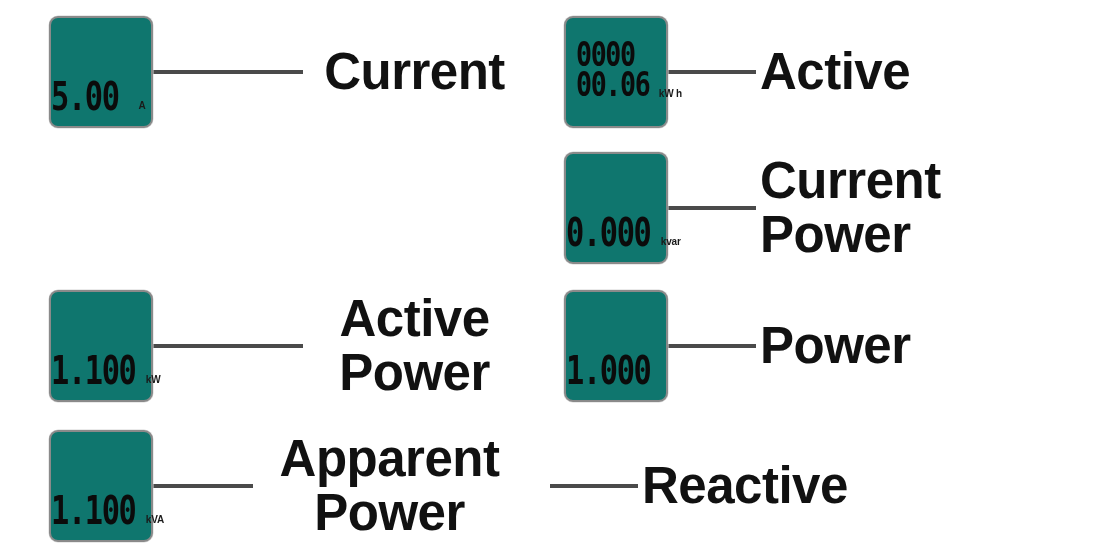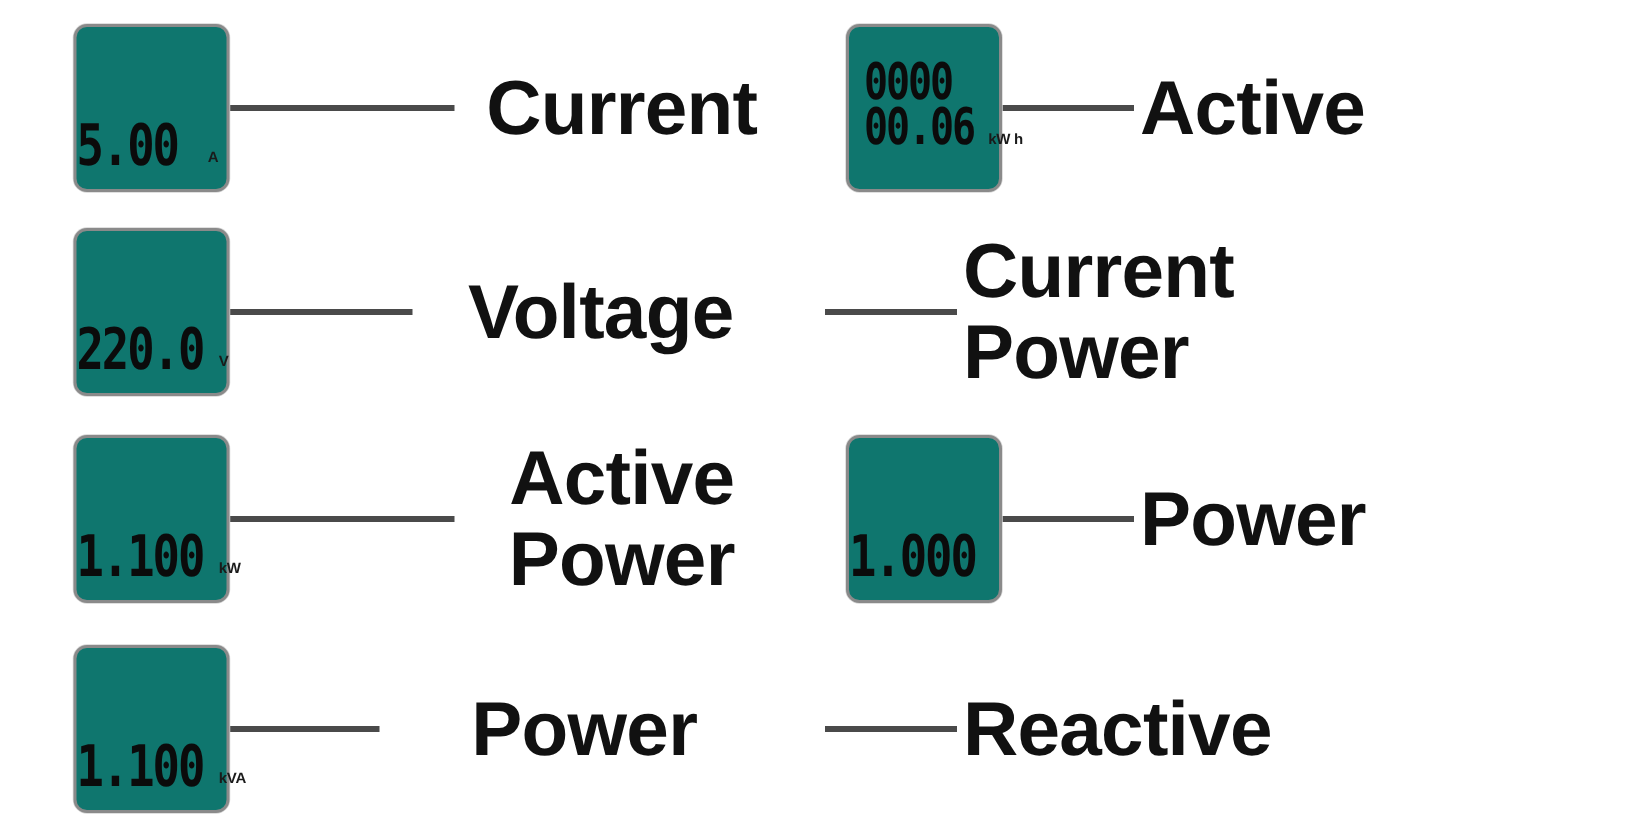--- a/index.html
+++ b/index.html
@@ -151,34 +151,20 @@
               <span class="digits">5.00</span>
               <span class="unit spaced">A</span>
             </div>
           </div>
         </div>
         <div class="leader len-long"></div>
         <div class="label center">
           <span class="line">Current</span>
         </div>
       </div>
-      <div class="row row-1">
-        <div class="panel">
-          <div class="lcd">
-            <div class="lcd-line">
-              <span class="digits">220.0</span>
-              <span class="unit wide">V</span>
-            </div>
-          </div>
-        </div>
-        <div class="leader len-mid"></div>
-        <div class="label center">
-          <span class="line">Voltage</span>
-        </div>
-      </div>
       <div class="row row-2">
         <div class="panel">
           <div class="lcd">
             <div class="lcd-line">
               <span class="digits">1.100</span>
               <span class="unit wide">kW</span>
             </div>
           </div>
         </div>
         <div class="leader len-long"></div>
@@ -191,20 +177,21 @@
         <div class="panel">
           <div class="lcd">
             <div class="lcd-line">
               <span class="digits">1.100</span>
               <span class="unit wide">kVA</span>
             </div>
           </div>
         </div>
         <div class="leader len-short"></div>
         <div class="label center">
+          <span class="line">Apparent</span>
           <span class="line">Power</span>
         </div>
       </div>
     </div>
   <div class="column right">
       <div class="row row-0">
         <div class="panel">
           <div class="lcd two-line">
             <div class="lcd-line">
               <span class="digits">0000</span>
@@ -214,20 +201,28 @@
               <span class="unit wide">kW h</span>
             </div>
           </div>
         </div>
         <div class="leader len-xshort"></div>
         <div class="label left">
           <span class="line">Active</span>
         </div>
       </div>
       <div class="row row-1">
+        <div class="panel">
+          <div class="lcd">
+            <div class="lcd-line">
+              <span class="digits">0.000</span>
+              <span class="unit wide">kvar</span>
+            </div>
+          </div>
+        </div>
         <div class="leader len-xshort"></div>
         <div class="label left">
           <span class="line">Current</span>
           <span class="line">Power</span>
         </div>
       </div>
       <div class="row row-2">
         <div class="panel">
           <div class="lcd">
             <div class="lcd-line">

